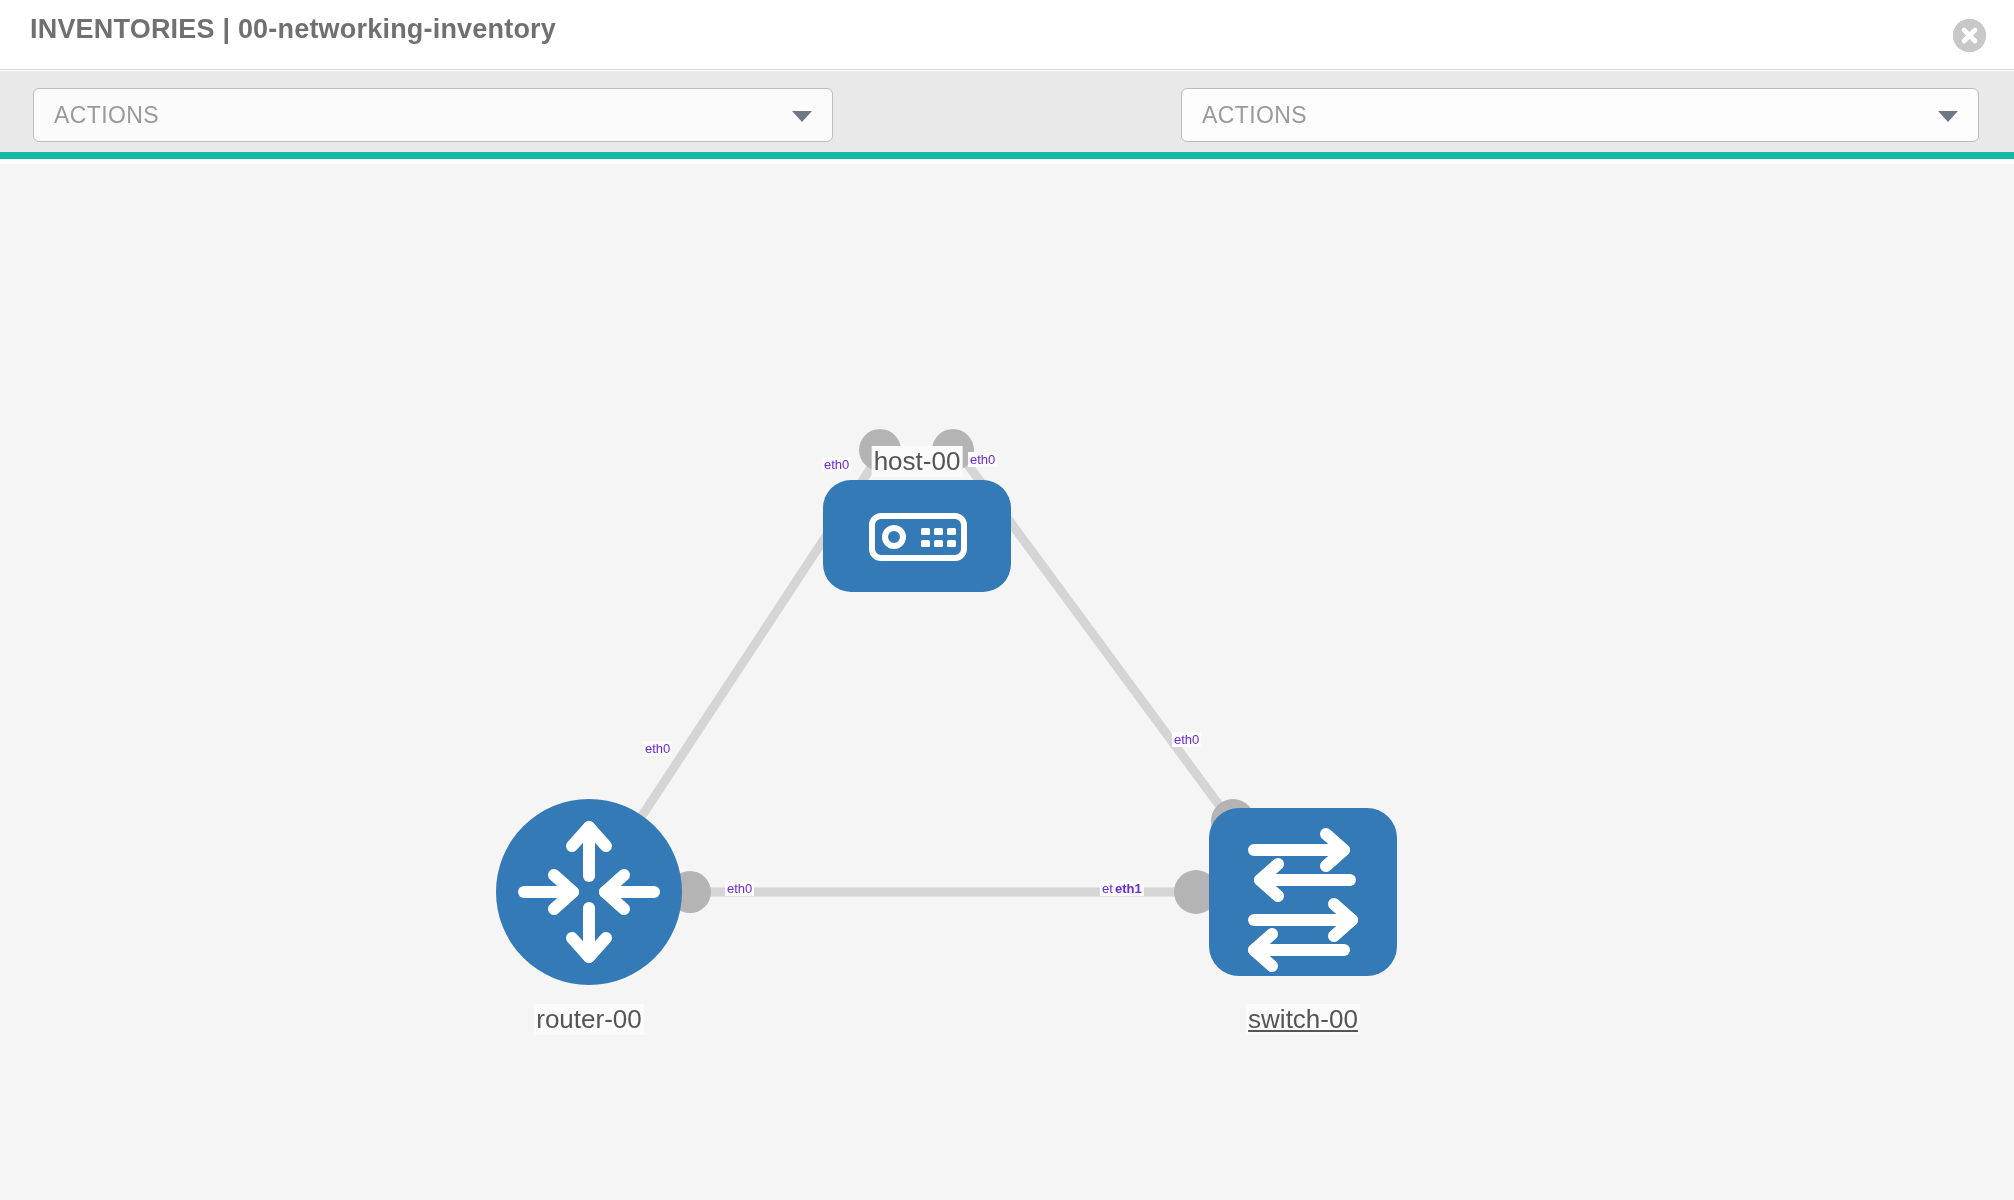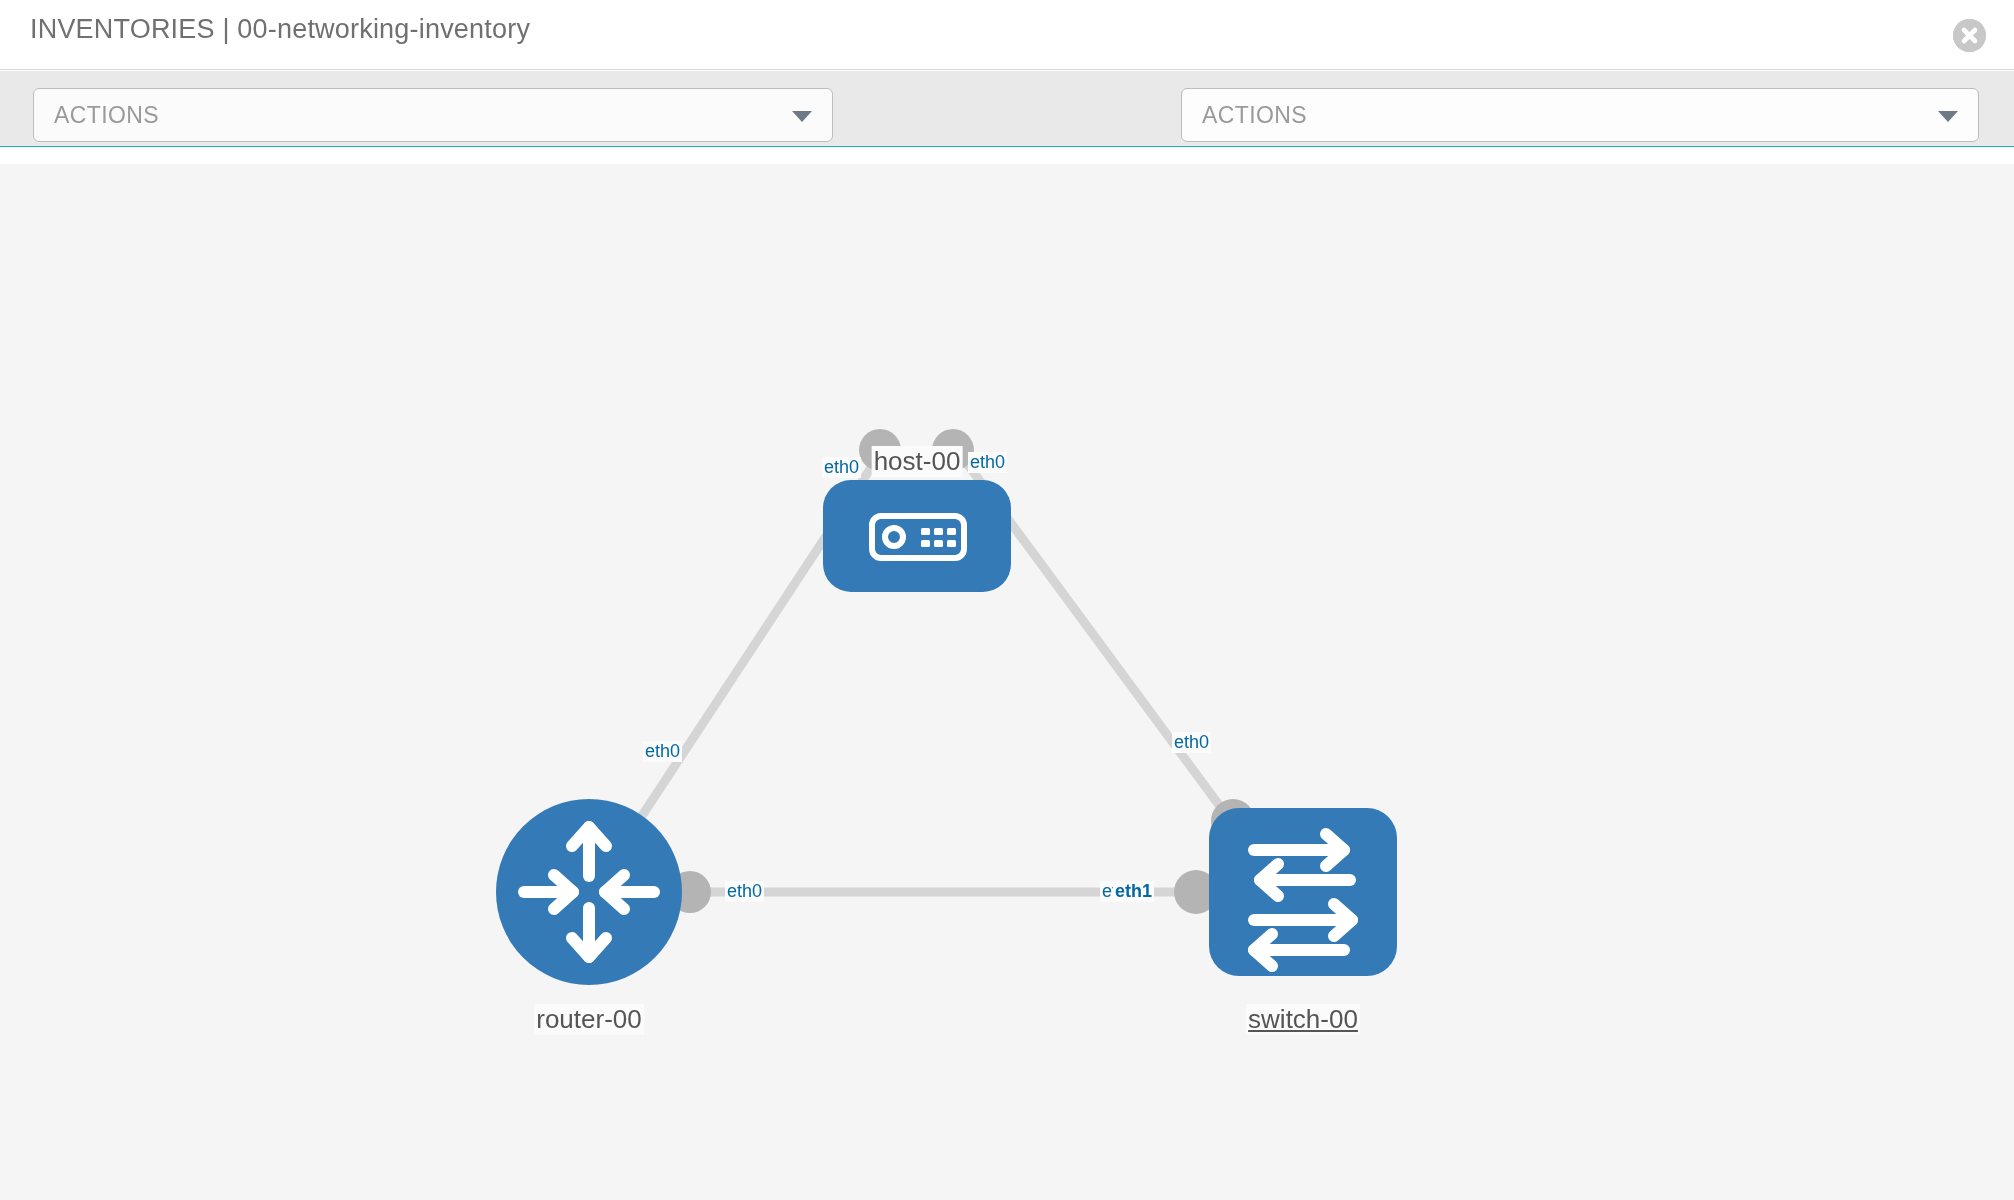--- a/index.html
+++ b/index.html
@@ -27,21 +27,21 @@
     height: 70px;
     background: #ffffff;
     border-bottom: 1px solid #d7d7d7;
   }
 
   .page-title {
     position: absolute;
     left: 30px;
     top: 14px;
     font-size: 27px;
-    font-weight: normal;
+    font-weight: bold;
     color: #707070;
     letter-spacing: 0.2px;
     white-space: nowrap;
   }
 
   .close-btn {
     position: absolute;
     right: 28px;
     top: 19px;
     width: 33px;
@@ -50,23 +50,23 @@
     background: #c8c8c8;
     cursor: pointer;
   }
   .close-btn svg { display: block; }
 
   
   .toolbar {
     position: absolute;
     left: 0; top: 71px;
     width: 2014px;
-    height: 76px;
+    height: 88px;
     background: #e9e9e9;
-    border-bottom: 1px solid #14b8a6;
+    border-bottom: 7px solid #14b8a6;
   }
 
   .actions-select {
     position: absolute;
     left: 33px;
     top: 17px;
     width: 800px;
     height: 54px;
     background: #fbfbfb;
     border: 1px solid #bdbdbd;
@@ -144,22 +144,22 @@
     font-size: 26px;
     color: #555555;
     background: #fbfbfb;
     white-space: nowrap;
     transform: translateX(-50%);
     padding: 0 2px;
   }
 
   .iface-label {
     position: absolute;
-    font-size: 18px;
-    color: #0369a1;
+    font-size: 13px;
+    color: #6d28d9;
     background: #fbfbfb;
     white-space: nowrap;
     padding: 0 2px;
   }
 </style>
 </head>
 <body>
 
 <div id="app">
 

